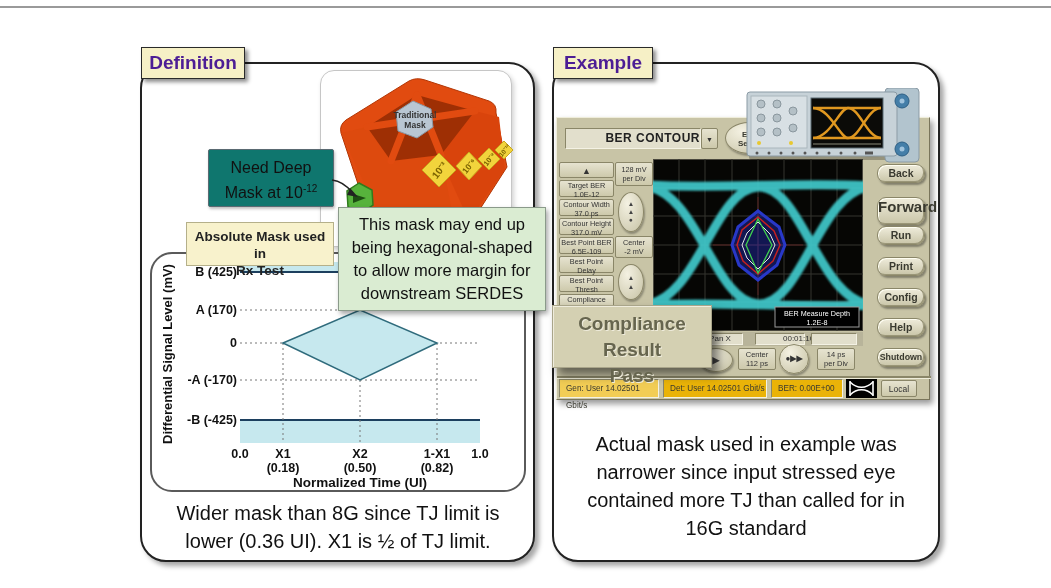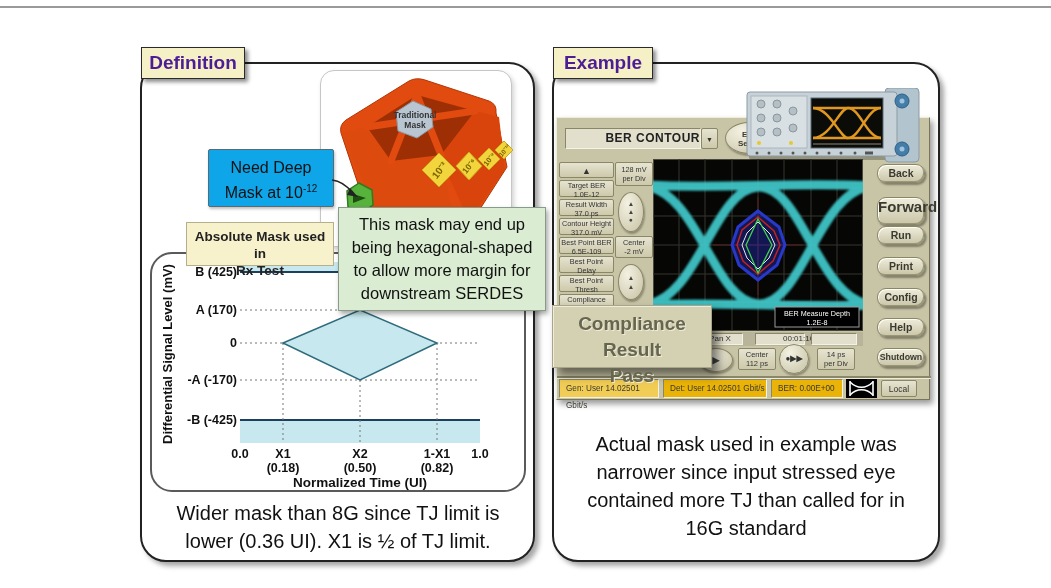--- a/index.html
+++ b/index.html
@@ -4,21 +4,21 @@
 <style>
   * { margin:0; padding:0; box-sizing:border-box; }
   html,body { width:1051px; height:588px; background:#fff; font-family:"Liberation Sans",sans-serif; position:relative; overflow:hidden; }
   .abs { position:absolute; }
 
   .top-rule { left:0; top:6px; width:1051px; height:2px; background:#9a9a9a; }
 
   .panel { border:2.5px solid #222; border-radius:26px; background:#fff; box-shadow:4px 4px 5px rgba(0,0,0,.35); }
   .tab { background:#f6f0c6; border:1.5px solid #2a2a2a; box-shadow:3px 3px 4px rgba(0,0,0,.45); font-size:19px; font-weight:bold; color:#4c1d95; text-align:center; line-height:29px; z-index:8; }
 
-  .callout-blue { background:#0ea5e9; border:1px solid #5a6a72; border-radius:2px; box-shadow:1px 2px 3px rgba(0,0,0,.25); text-align:center; font-size:16px; color:#111; padding-top:7px; line-height:21px; z-index:7; }
+  .callout-blue { background:#0f766e; border:1px solid #5a6a72; border-radius:2px; box-shadow:1px 2px 3px rgba(0,0,0,.25); text-align:center; font-size:16px; color:#111; padding-top:7px; line-height:21px; z-index:7; }
   .callout-green { background:#daecd2; border:1px solid #8a9a8a; box-shadow:2px 3px 5px rgba(0,0,0,.35); text-align:center; font-size:16.5px; color:#111; padding-top:5px; line-height:23px; z-index:7; }
   .chart-title-box { background:#f8f2cc; border:1px solid #b5b08a; text-align:center; font-size:13.5px; font-weight:600; color:#222; padding-top:5px; line-height:17px; z-index:6; }
   .caption { text-align:center; color:#111; font-size:20px; line-height:28px; }
 
   .mask3d-box { background:#fff; border:1px solid #c6c6c6; border-radius:14px; box-shadow:2px 3px 5px rgba(0,0,0,.18); z-index:2; }
   .chart-frame { border:2px solid #5a5a5a; border-radius:22px; background:#fff; z-index:1; }
 
   
   .scope { background:#c8c4a6; border:1px solid #79755b; border-top-color:#efedda; border-left-color:#efedda; box-shadow:3px 4px 6px rgba(0,0,0,.4); z-index:3; }
   .sbtn { position:absolute; background:linear-gradient(#e6e3d0,#cdc9ab); border:1px solid #8a8668; border-radius:2px; color:#333; font-size:7.3px; line-height:1.18; text-align:center; padding-top:1px; }
@@ -160,21 +160,21 @@
     <div>Center</div>
   </div>
   <div class="oval" style="left:292px; top:4px; width:44px; height:32px;"></div>
 
   <div class="sbtn" style="left:2px; top:44px; width:55px; height:16px; font-size:9px; line-height:14px;">▲</div>
   <div class="sbtn" style="left:2px; top:62px; width:55px; height:17px;">
     <div>Target BER</div>
       <div>1.0E-12</div>
   </div>
   <div class="sbtn" style="left:2px; top:81px; width:55px; height:17px;">
-    <div>Result Width</div>
+    <div>Contour Width</div>
       <div>37.0 ps</div>
   </div>
   <div class="sbtn" style="left:2px; top:100px; width:55px; height:17px;">
     <div>Contour Height</div>
       <div>317.0 mV</div>
   </div>
   <div class="sbtn" style="left:2px; top:119px; width:55px; height:17px;">
     <div>Best Point BER</div>
       <div>6.5E-109</div>
   </div>

